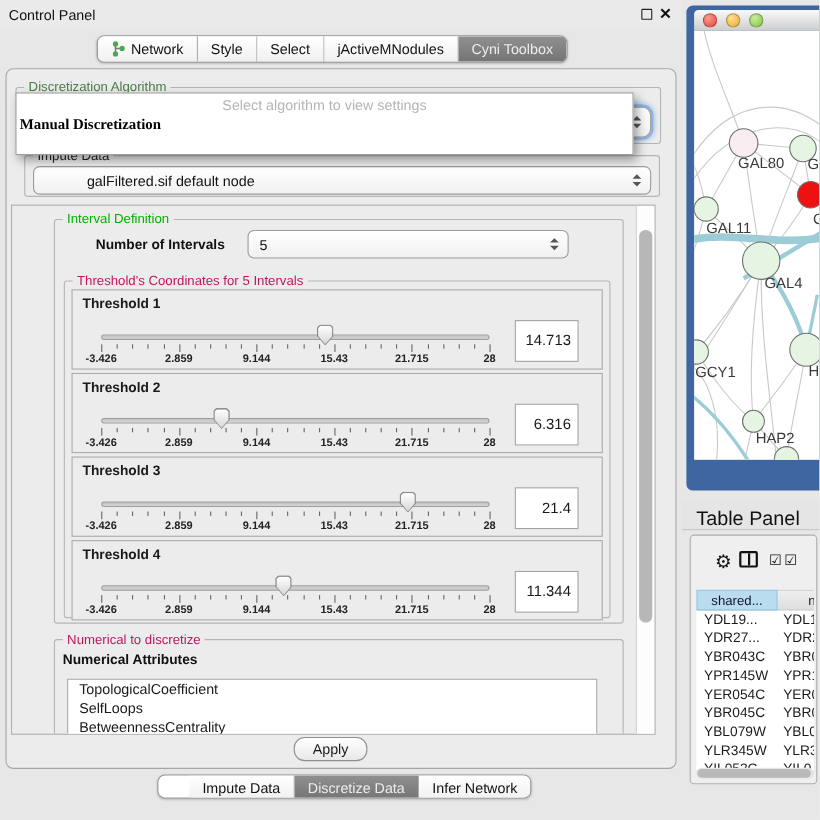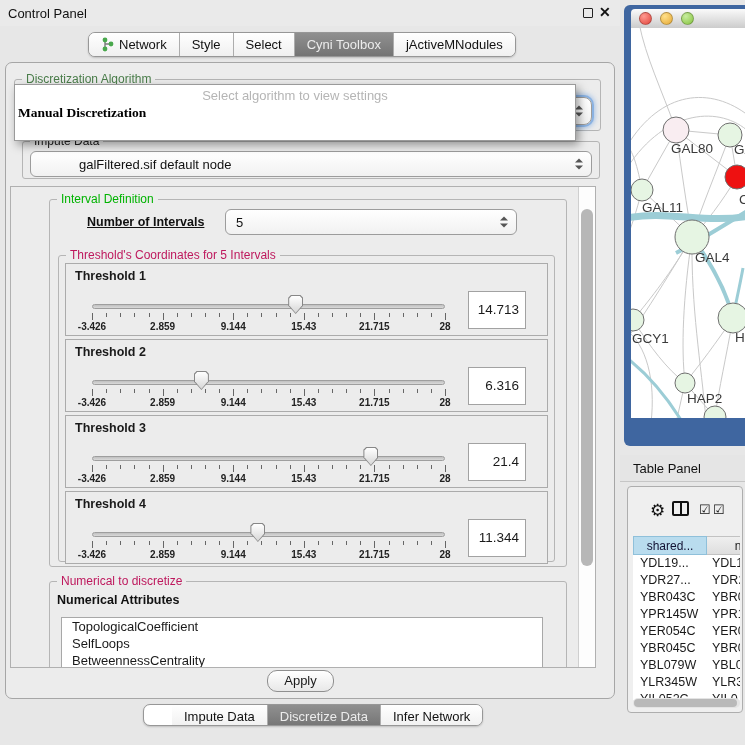--- a/index.html
+++ b/index.html
@@ -80,21 +80,21 @@
   #apply-btn{left:267px;top:670px;width:67px;height:22px;border:1px solid #8f8f8f;border-radius:10px;
              background:linear-gradient(#ffffff,#e8e8e8);font-size:13px;text-align:center;line-height:20px;}
 
   
   #net-frame{left:624px;top:5px;width:121px;height:441px;background:#3f66a0;border-radius:6px 0 0 6px;}
   #net-titlebar{left:631px;top:9px;width:114px;height:19px;background:linear-gradient(#fafafa,#cccccc);border-radius:4px 0 0 0;}
   .light{position:absolute;top:3px;width:13px;height:13px;border-radius:50%;border:1px solid rgba(0,0,0,.25);}
   #net-canvas{left:631px;top:28px;width:114px;height:390px;background:#fff;overflow:hidden;}
 
   #tp-header{left:620px;top:455px;width:125px;height:27px;background:#e5e5e5;border-bottom:1px solid #c6c6c6;}
-  #tp-header .t{position:absolute;left:13px;top:6px;font-size:13px;color:#111;}
+  #tp-header .t{position:absolute;left:13px;top:6px;font-size:18px;color:#111;}
   #tp-body{left:627px;top:486px;width:116px;height:227px;background:#efefef;border:1px solid #aeaeae;border-radius:4px;}
   #gear{left:650px;top:500px;font-size:17px;color:#111;}
   #col-icon{left:672px;top:501px;width:17px;height:15px;border:2px solid #111;border-radius:2px;}
   #col-icon i{position:absolute;left:6px;top:0;width:2px;height:11px;background:#111;display:block;}
   .chk{position:absolute;top:502px;font-size:13px;color:#111;}
 
   #tbl{left:633px;top:536px;width:107px;height:164px;background:#fff;overflow:hidden;}
   #tbl-head{position:absolute;left:0;top:0;height:19px;width:160px;display:flex;}
   #tbl-head .h{font-size:12px;line-height:18px;text-align:center;}
   #tbl-head .h1{width:74px;background:#b9dcee;border:1px solid #8fc0da;color:#113;}
@@ -125,25 +125,25 @@
         <circle cx="10" cy="7" r="2.4" fill="#49a84c"></circle>
     </svg>
     <span>Network</span>
   </div>
   <div class="seg">
       <span>Style</span>
     </div>
   <div class="seg">
       <span>Select</span>
     </div>
+  <div class="seg">
+      <span>jActiveMNodules</span>
+    </div>
   <div class="seg sel">
       <span>Cyni Toolbox</span>
-    </div>
-  <div class="seg">
-      <span>jActiveMNodules</span>
     </div>
 </div>
 
 <div class="abs" id="main-panel"></div>
 
 <div class="abs grp" style="left:14px;top:79px;width:587px;height:52px;">
   <span class="grp-title" style="color:#4a7d4a;">Discretization Algorithm</span>
 </div>
 <div class="abs combo" id="algo-combo">
   <span class="stepper">
@@ -166,21 +166,21 @@
       <i class="up"></i>
       <i class="dn"></i>
     </span>
 </div>
 
 <div class="abs" id="viewport">
 
   <div class="grp" style="left:38px;top:12px;width:518px;height:368px;">
     <span class="grp-title g-green">Interval Definition</span>
   </div>
-  <div class="abs bold-lbl" style="left:76px;top:28px;text-decoration:underline;">Number of Intervals</div>
+  <div class="abs bold-lbl" style="left:76px;top:28px;">Number of Intervals</div>
   <div class="combo" style="left:214px;top:22px;width:292px;height:26px;">
     <span>5</span>
     <span class="stepper">
         <i class="up"></i>
         <i class="dn"></i>
       </span>
   </div>
 
   <div class="grp" style="left:47px;top:68px;width:497px;height:307px;">
     <span class="grp-title g-blue">Threshold's Coordinates for 5 Intervals</span>

